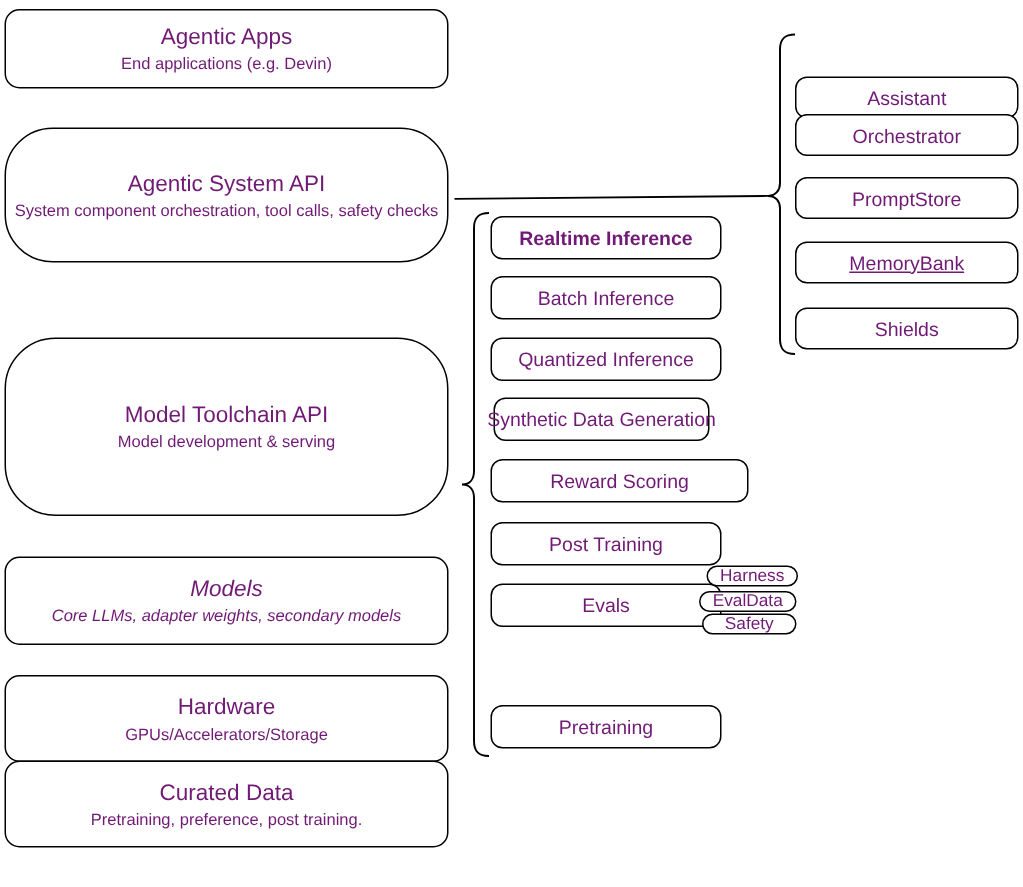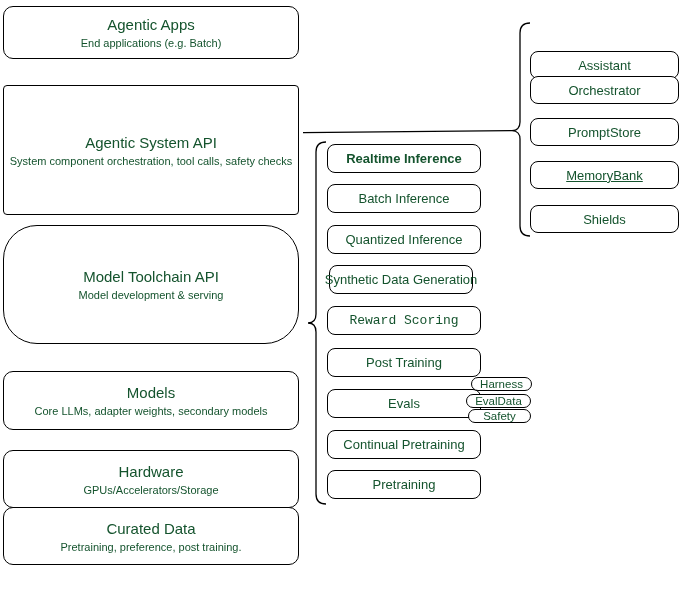--- a/index.html
+++ b/index.html
@@ -2,21 +2,21 @@
 <html><head>
 <meta charset="utf-8">
 <style>
   html, body { margin: 0; padding: 0; background: #ffffff; }
   .canvas {
     position: relative;
     width: 682px;
     height: 591px;
     background: #ffffff;
     font-family: "Liberation Sans", sans-serif;
-    color: #14532d;
+    color: #701a75;
     overflow: hidden;
   }
   svg.connectors {
     position: absolute;
     left: 0; top: 0;
     width: 682px; height: 591px;
     z-index: 0;
   }
   .node {
     position: absolute;
@@ -66,34 +66,34 @@
 <div class="canvas">
 
   <svg class="connectors" viewBox="0 0 682 591" fill="none" stroke="#000000" stroke-width="1.3">
     <path d="M303,132.6 L512,130.6"></path>
     <path d="M326,142 C319,142 316,145 316,152 L316,314 C316,319 313.5,323 308,323 C313.5,323 316,327 316,332 L316,494 C316,501 319,504 326,504"></path>
     <path d="M530,23 C523,23 520,26 520,33 L520,122 C520,126.5 517.5,130.6 512,130.6 C517.5,130.6 520,134.5 520,139 L520,226 C520,233 523,236 530,236"></path>
   </svg>
 
   <div class="node layer" style="left:3px; top:6px; width:296px; height:53px; border-radius:10px;">
     <div class="title">Agentic Apps</div>
-    <div class="subtitle">End applications (e.g. Batch)</div>
+    <div class="subtitle">End applications (e.g. Devin)</div>
   </div>
 
-  <div class="node layer" style="left:3px; top:85px; width:296px; height:130px; border-radius:4px;">
+  <div class="node layer" style="left:3px; top:85px; width:296px; height:90px; border-radius:32px;">
     <div class="title">Agentic System API</div>
     <div class="subtitle">System component orchestration, tool calls, safety checks</div>
   </div>
 
   <div class="node layer" style="left:3px; top:225px; width:296px; height:119px; border-radius:34px;">
     <div class="title">Model Toolchain API</div>
     <div class="subtitle">Model development &amp; serving</div>
   </div>
 
-  <div class="node layer" style="left:3px; top:371px; width:296px; height:59px; border-radius:10px;">
+  <div class="node layer" style="left:3px; top:371px; width:296px; height:59px; border-radius:10px;font-style:italic;">
     <div class="title">Models</div>
     <div class="subtitle">Core LLMs, adapter weights, secondary models</div>
   </div>
 
   <div class="node layer" style="left:3px; top:450px; width:296px; height:58px; border-radius:10px;">
     <div class="title">Hardware</div>
     <div class="subtitle">GPUs/Accelerators/Storage</div>
   </div>
 
   <div class="node layer" style="left:3px; top:507px; width:296px; height:58px; border-radius:10px;">
@@ -106,31 +106,28 @@
   </div>
   <div class="node midbox" style="left:327px; top:184px; width:154px; height:29px;">
     <span>Batch Inference</span>
   </div>
   <div class="node midbox" style="left:327px; top:225px; width:154px; height:29px;">
     <span>Quantized Inference</span>
   </div>
   <div class="node midbox" style="left:329px; top:265px; width:144px; height:29px;justify-content:center;">
     <span>Synthetic Data Generation</span>
   </div>
-  <div class="node midbox" style="left:327px; top:306px; width:154px; height:29px;font-family:Liberation Mono, monospace;">
+  <div class="node midbox" style="left:327px; top:306px; width:172px; height:29px;">
     <span>Reward Scoring</span>
   </div>
   <div class="node midbox" style="left:327px; top:348px; width:154px; height:29px;">
     <span>Post Training</span>
   </div>
   <div class="node midbox" style="left:327px; top:389px; width:154px; height:29px;">
     <span>Evals</span>
-  </div>
-  <div class="node midbox" style="left:327px; top:430px; width:154px; height:29px;">
-    <span>Continual Pretraining</span>
   </div>
   <div class="node midbox" style="left:327px; top:470px; width:154px; height:29px;">
     <span>Pretraining</span>
   </div>
 
   <div class="pill" style="left:471px; top:377px; width:61px; height:14px;justify-content:center;">
     <span>Harness</span>
   </div>
   <div class="pill" style="left:466px; top:394px; width:65px; height:14px;">
     <span>EvalData</span>

